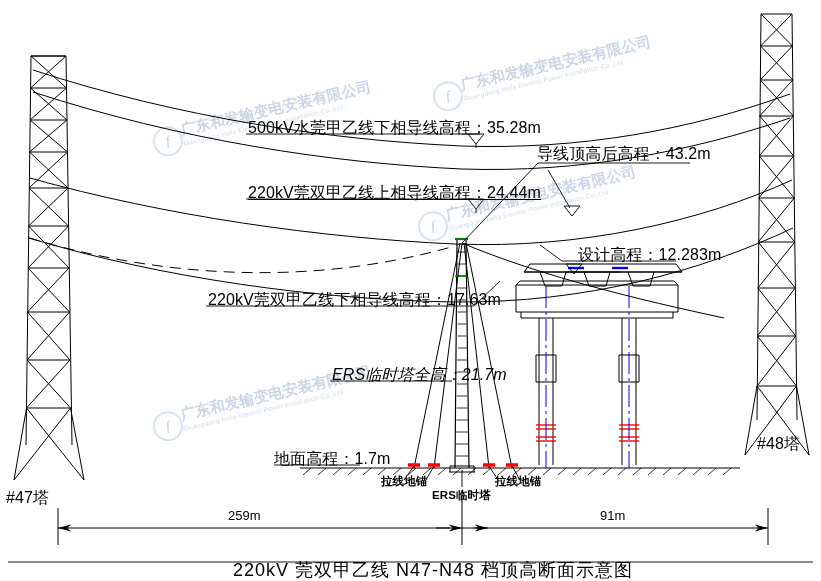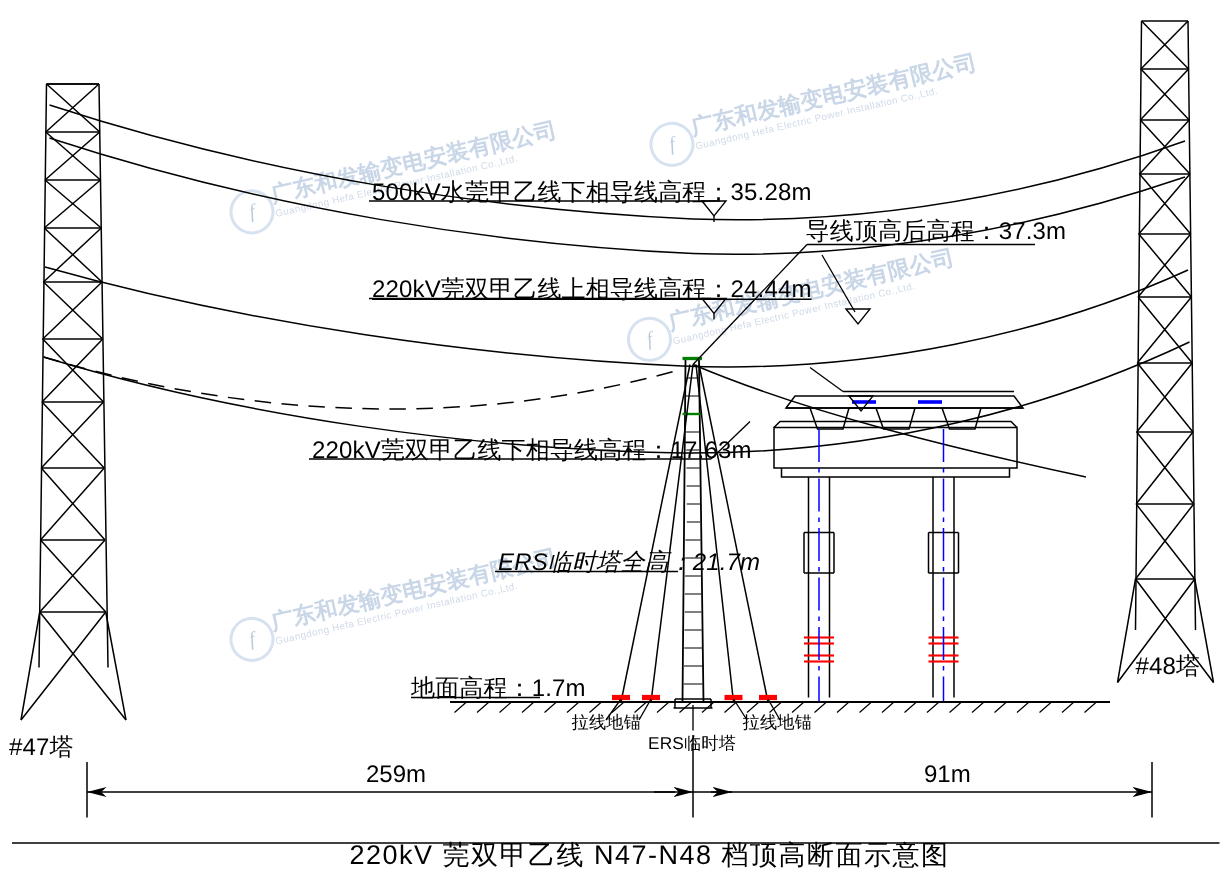--- a/index.html
+++ b/index.html
@@ -8,25 +8,25 @@
     font-family:"Liberation Sans", sans-serif;
     color:#000;
   }
   #stage{position:absolute;inset:0;width:821px;height:581px;}
   svg.layer{position:absolute;left:0;top:0;width:821px;height:581px;}
   .lbl{
     position:absolute;white-space:nowrap;
     font-family:"Liberation Sans", sans-serif;
     font-size:16px;color:#000;letter-spacing:.1px;
   }
-  .lbl.small{font-size:11.5px;}
+  .lbl.small{font-size:11.5px;font-weight:bold;}
   .title{
     position:absolute;font-size:18px;letter-spacing:1px;
   }
-  .dim{position:absolute;font-size:16px;margin-left:16px;}
+  .dim{position:absolute;font-size:13px;}
   .wm{
     position:absolute;pointer-events:none;user-select:none;
     font-family:"Liberation Sans", sans-serif;
     color:#9fb6d4;opacity:.55;white-space:nowrap;
     transform-origin:left top;
   }
   .wm .big{font-size:15px;font-weight:bold;color:#7d9dc4;opacity:.75;}
   .wm .sml{font-size:6.5px;color:#a8bcd6;letter-spacing:.3px;}
   .wmwrap{position:absolute;transform:rotate(-13deg);}
   .wmlogo{
@@ -290,24 +290,25 @@
         <path d="M8,562 L813,562" stroke-width="0.9"></path>
       </g>
 
     </g>
   </svg>
 
   <div class="lbl" style="left:248px;top:118px;">500kV水莞甲乙线下相导线高程：35.28m</div>
 
   <div class="lbl" style="left:248px;top:183px;text-decoration:underline;">220kV莞双甲乙线上相导线高程：24.44m</div>
 
-  <div class="lbl" style="left:537px;top:144px;">导线顶高后高程：37.3m</div>
+  <div class="lbl" style="left:537px;top:144px;">导线顶高后高程：43.2m</div>
 
   <div class="lbl" style="left:208px;top:290px;">220kV莞双甲乙线下相导线高程：17.63m</div>
 
+  <div class="lbl" style="left:578px;top:245px;">设计高程：12.283m</div>
 
   <div class="lbl" style="left:332px;top:365px;font-style:italic;">ERS临时塔全高：21.7m</div>
 
   <div class="lbl" style="left:274px;top:449px;">地面高程：1.7m</div>
 
   <div class="lbl small" style="left:381px;top:474px;">拉线地锚</div>
   <div class="lbl small" style="left:495px;top:474px;">拉线地锚</div>
   <div class="lbl small" style="left:432px;top:488px;">ERS临时塔</div>
 
   <div class="lbl" style="left:6px;top:488px;">#47塔</div>

